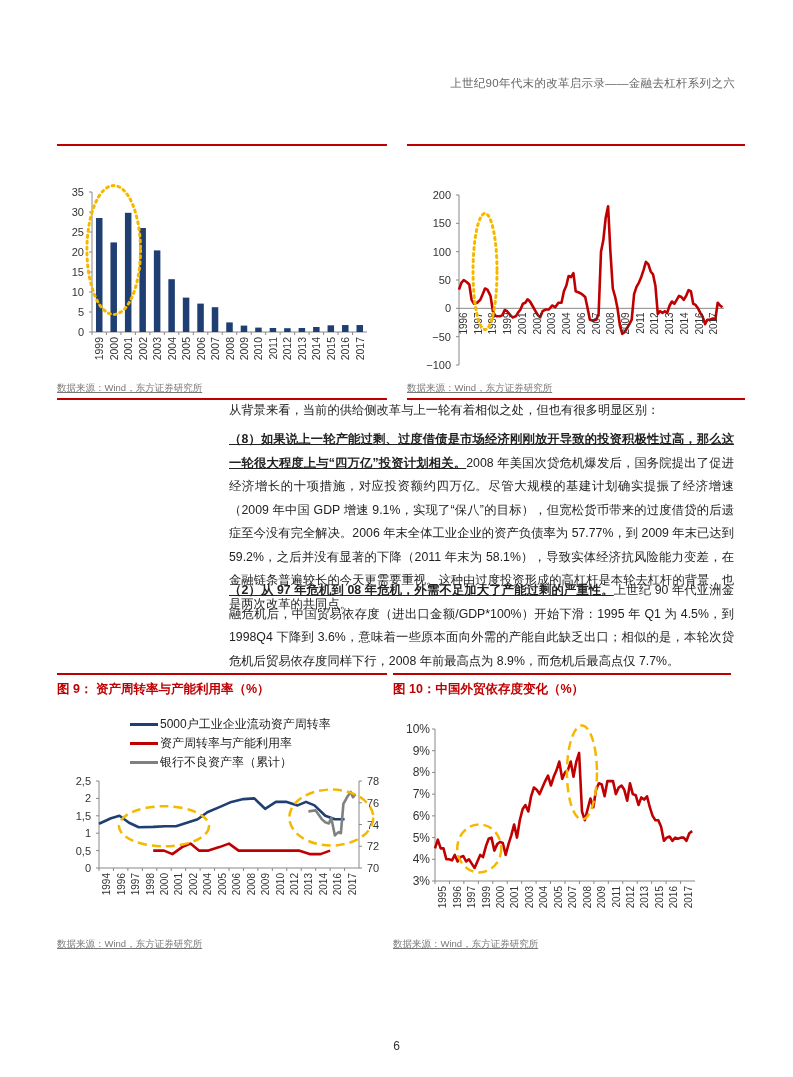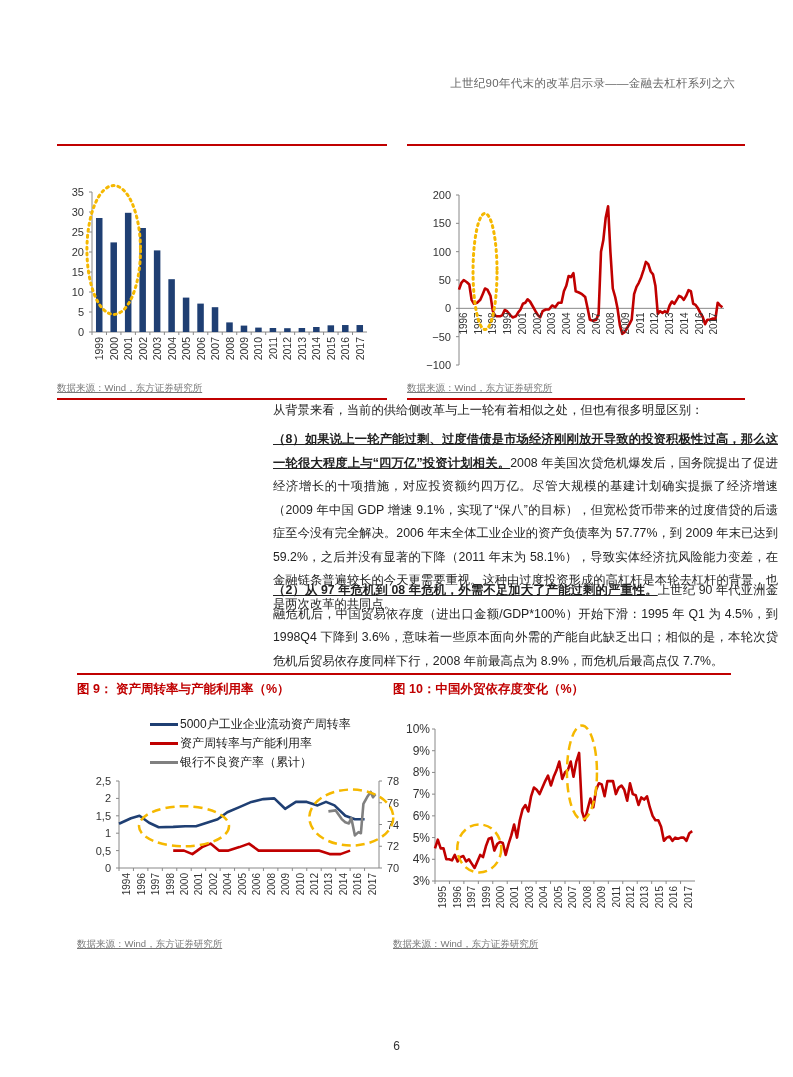--- a/index.html
+++ b/index.html
@@ -5,21 +5,21 @@
   * { box-sizing: border-box; margin: 0; padding: 0; }
   html, body { width: 793px; height: 1077px; background: #ffffff; overflow: hidden; }
   body { position: relative; font-family: "Liberation Sans", "DejaVu Sans", sans-serif; color: #222; }
   .header-title { position: absolute; right: 58px; top: 76px; font-size: 11.5px; color: #666; letter-spacing: 0.3px; }
   .fig-block { position: absolute; }
   .fig-rule { height: 2px; background: #c00000; width: 100%; }
   .fig-title { font-size: 12.5px; font-weight: bold; color: #c00000; margin-top: 6px; white-space: nowrap; }
   .fig-source { position: absolute; left: 0; font-size: 9.5px; color: #777; text-decoration: underline; }
   .fig-bottom-rule { position: absolute; left: 0; width: 100%; height: 2px; background: #c00000; }
   svg text { font-family: "Liberation Sans", "DejaVu Sans", sans-serif; }
-  .body-text { position: absolute; left: 229px; width: 505px; font-size: 12.3px; line-height: 23.5px; color: #222; text-align: justify; margin-left: 44px; }
+  .body-text { position: absolute; left: 229px; width: 505px; font-size: 12.3px; line-height: 23.5px; color: #222; text-align: justify; }
   .body-text .strong { font-weight: bold; text-decoration: underline; }
   .page-num { position: absolute; left: 0; width: 793px; top: 1039px; text-align: center; font-size: 12px; color: #333; }
   .legend { position: absolute; font-size: 12px; color: #222; }
   .legend-row { display: flex; align-items: center; height: 19px; }
   .legend-swatch { width: 28px; height: 3px; margin-right: 2px; }
 </style>
 </head>
 <body>
 
 <div class="header-title">上世纪90年代末的改革启示录——金融去杠杆系列之六</div>
@@ -153,21 +153,21 @@
 </div>
 
 <div class="body-text" style="top:399px;">从背景来看，当前的供给侧改革与上一轮有着相似之处，但也有很多明显区别：</div>
 <div class="body-text" style="top:428px;">
   <span class="strong">（8）如果说上一轮产能过剩、过度借债是市场经济刚刚放开导致的投资积极性过高，那么这一轮很大程度上与“四万亿”投资计划相关。</span><span>2008 年美国次贷危机爆发后，国务院提出了促进经济增长的十项措施，对应投资额约四万亿。尽管大规模的基建计划确实提振了经济增速（2009 年中国 GDP 增速 9.1%，实现了“保八”的目标），但宽松货币带来的过度借贷的后遗症至今没有完全解决。2006 年末全体工业企业的资产负债率为 57.77%，到 2009 年末已达到 59.2%，之后并没有显著的下降（2011 年末为 58.1%），导致实体经济抗风险能力变差，在金融链条普遍较长的今天更需要重视。这种由过度投资形成的高杠杆是本轮去杠杆的背景，也是两次改革的共同点。</span>
 </div>
 <div class="body-text" style="top:579px;">
   <span class="strong">（2）从 97 年危机到 08 年危机，外需不足加大了产能过剩的严重性。</span><span>上世纪 90 年代亚洲金融危机后，中国贸易依存度（进出口金额/GDP*100%）开始下滑：1995 年 Q1 为 4.5%，到 1998Q4 下降到 3.6%，意味着一些原本面向外需的产能自此缺乏出口；相似的是，本轮次贷危机后贸易依存度同样下行，2008 年前最高点为 8.9%，而危机后最高点仅 7.7%。</span>
 </div>
 
-<div class="fig-block" style="left:57px; top:673px; width:330px; height:280px;margin-left:20px;">
+<div class="fig-block" style="left:57px; top:673px; width:330px; height:280px;">
   <div class="fig-rule"></div>
   <div class="fig-title">图 9：  资产周转率与产能利用率（%）</div>
   <div class="legend" style="left:73px; top:42px;">
     <div class="legend-row">
         <span class="legend-swatch" style="background:#1f3f73;"></span>
         <span>5000户工业企业流动资产周转率</span>
       </div>
     <div class="legend-row">
         <span class="legend-swatch" style="background:#c00000;"></span>
         <span>资产周转率与产能利用率</span>

